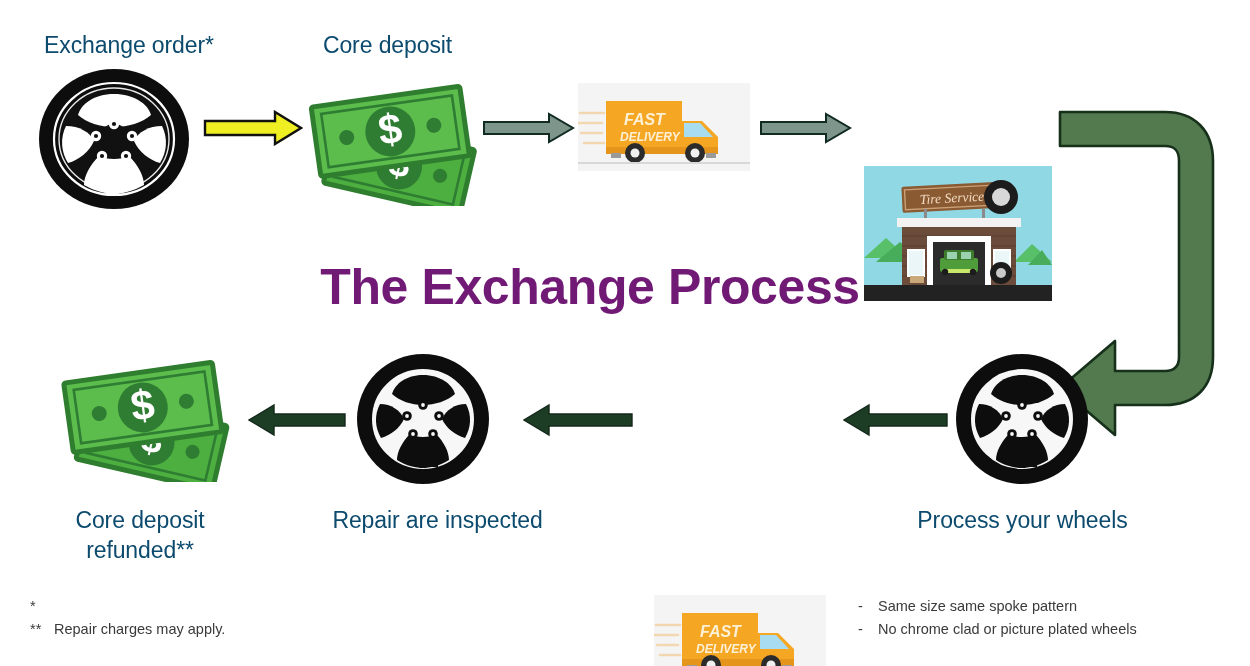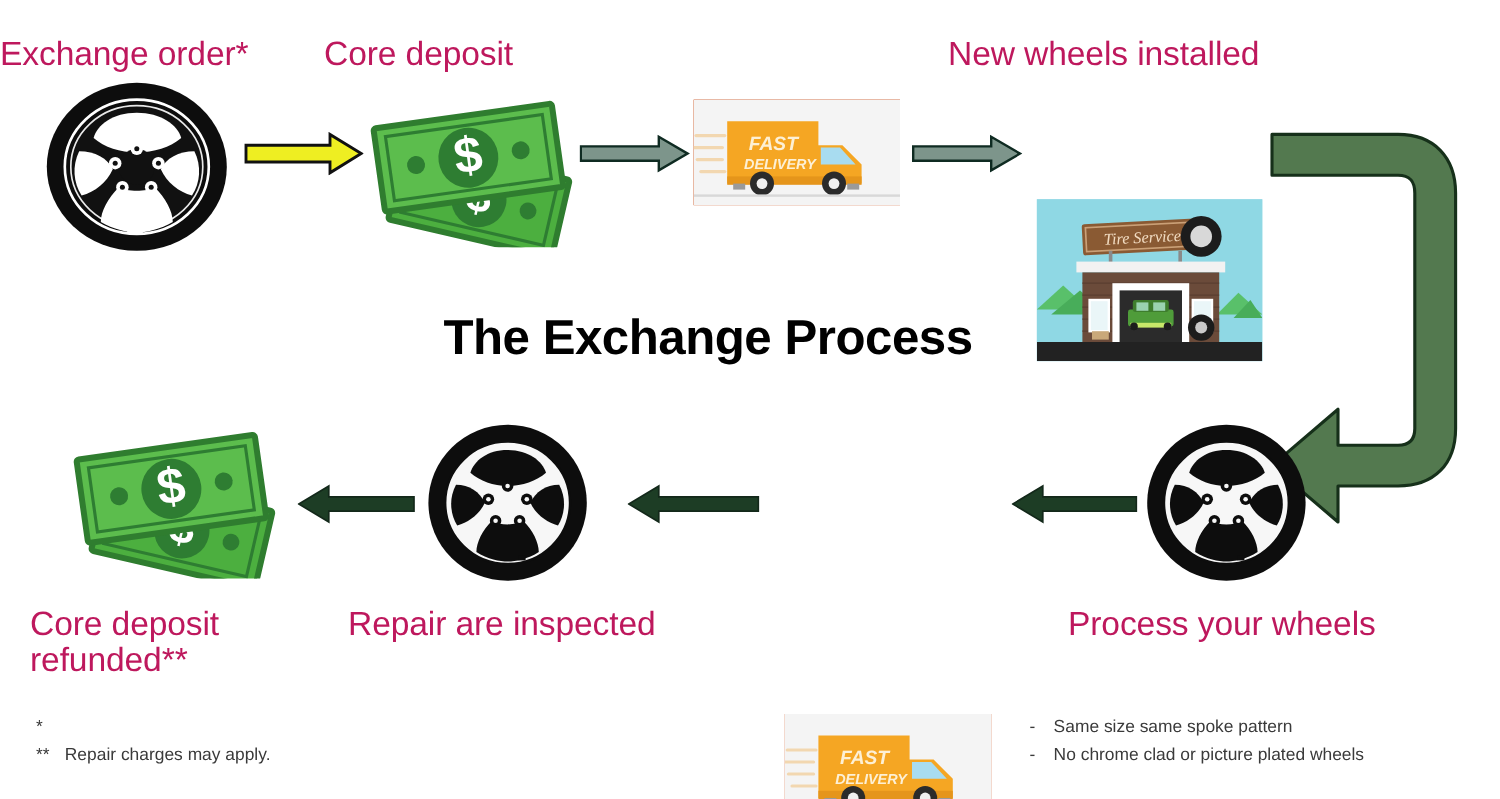--- a/index.html
+++ b/index.html
@@ -10,31 +10,31 @@
   }
   #canvas{
     position:relative;
     width:1250px;
     height:666px;
     background:#ffffff;
     overflow:hidden;
   }
   .abs{position:absolute;}
   .label{
-    color:#be185d;
-    font-size:28px;
+    color:#0c4a6e;
+    font-size:23px;
     line-height:30px;
-    text-align:left;
+    text-align:center;
     letter-spacing:-0.1px;
     white-space:nowrap;
   }
   .label.wrap{white-space:normal;}
   .title{
-    color:#000000;
-    font-size:41px;
+    color:#701a75;
+    font-size:50px;
     font-weight:bold;
     letter-spacing:-0.4px;
     white-space:nowrap;
   }
   .footnote{
     color:#3a3a3a;
     font-size:14.5px;
     line-height:23px;
     white-space:nowrap;
   }
@@ -55,23 +55,20 @@
 <div id="canvas">
 
   <div class="abs label" style="left:0px;top:30px;width:258px;">
     <span>Exchange order*</span>
   </div>
 
   <div class="abs label" style="left:270px;top:30px;width:235px;">
     <span>Core deposit</span>
   </div>
 
-  <div class="abs label" style="left:790px;top:30px;width:300px;">
-    <span>New wheels installed</span>
-  </div>
 
   <div class="abs" style="left:38px;top:68px;">
     <svg width="152" height="142" viewBox="0 0 152 142">
       <ellipse cx="76" cy="71" rx="75" ry="70" fill="#0d0d0d"></ellipse>
       <ellipse cx="76" cy="71" rx="60" ry="56" fill="#0d0d0d" stroke="#ffffff" stroke-width="2.2"></ellipse>
       <ellipse cx="76" cy="71" rx="55" ry="51" fill="#111111" stroke="#e8e8e8" stroke-width="1.4"></ellipse>
       <g fill="#ffffff">
         <path d="M76 26 C96 26 110 36 113 47 C104 55 90 59 76 59 C62 59 49 55 40 47 C43 36 56 26 76 26 Z"></path>
         <path d="M124 58 C130 70 129 84 122 95 C111 92 101 84 96 73 C100 64 111 58 124 58 Z"></path>
         <path d="M28 58 C41 58 52 64 56 73 C51 84 41 92 30 95 C23 84 22 70 28 58 Z"></path>

